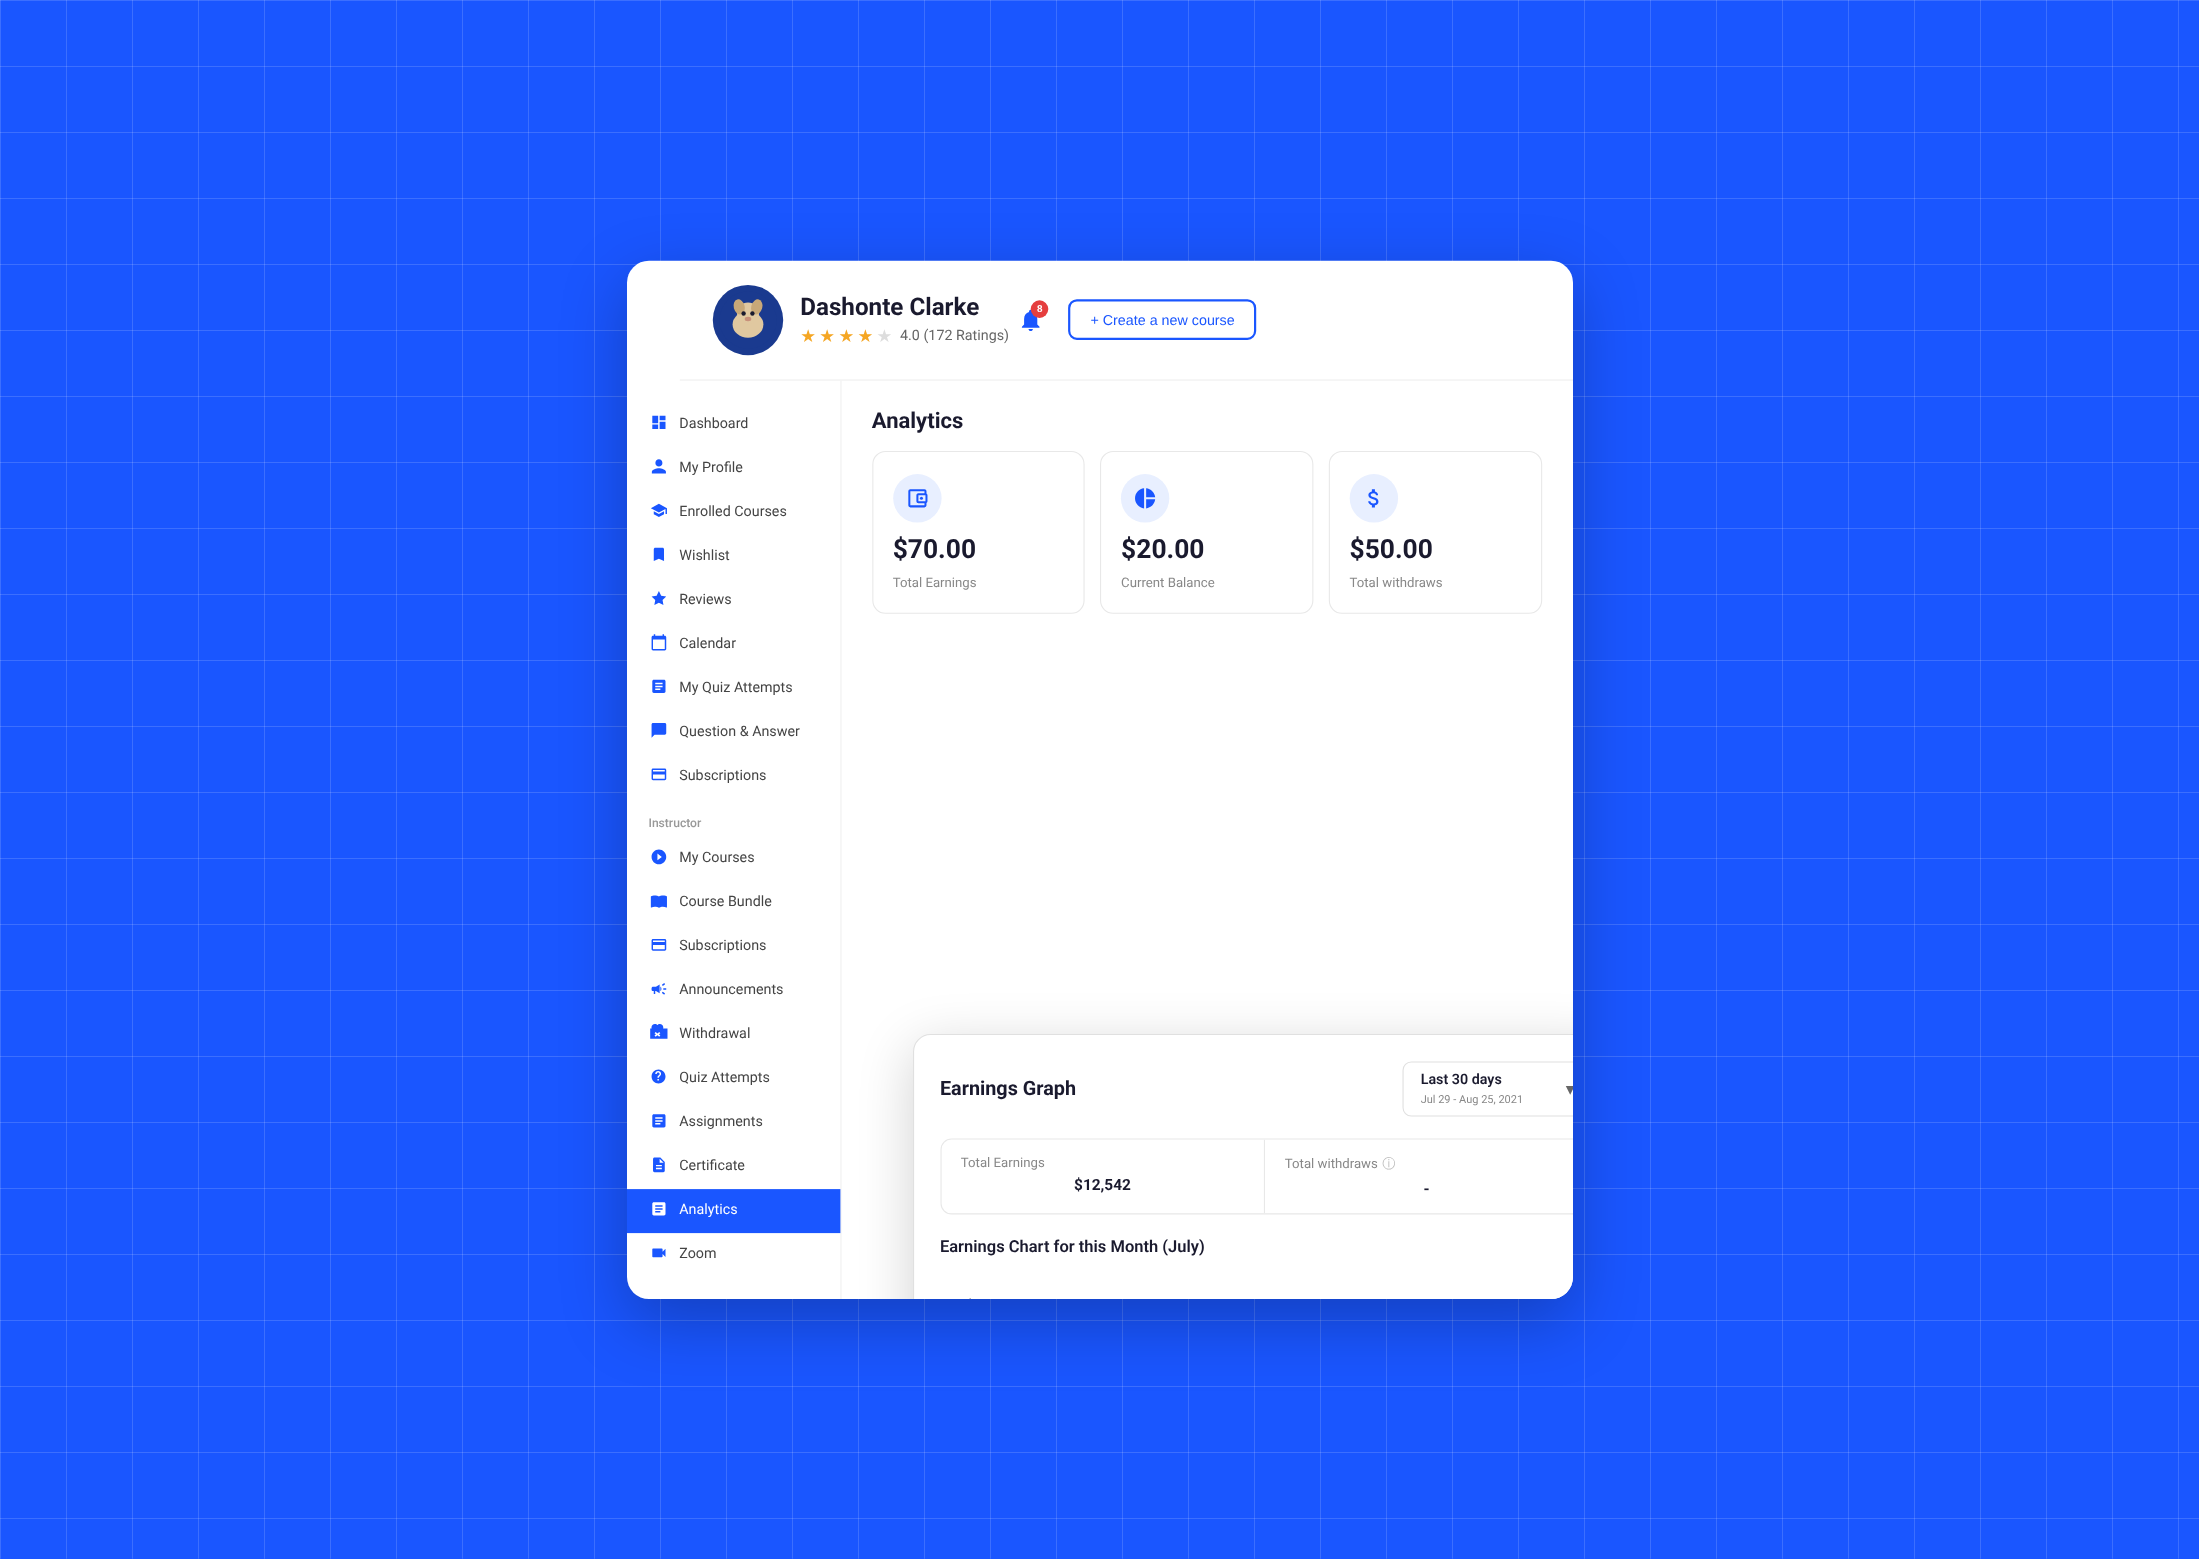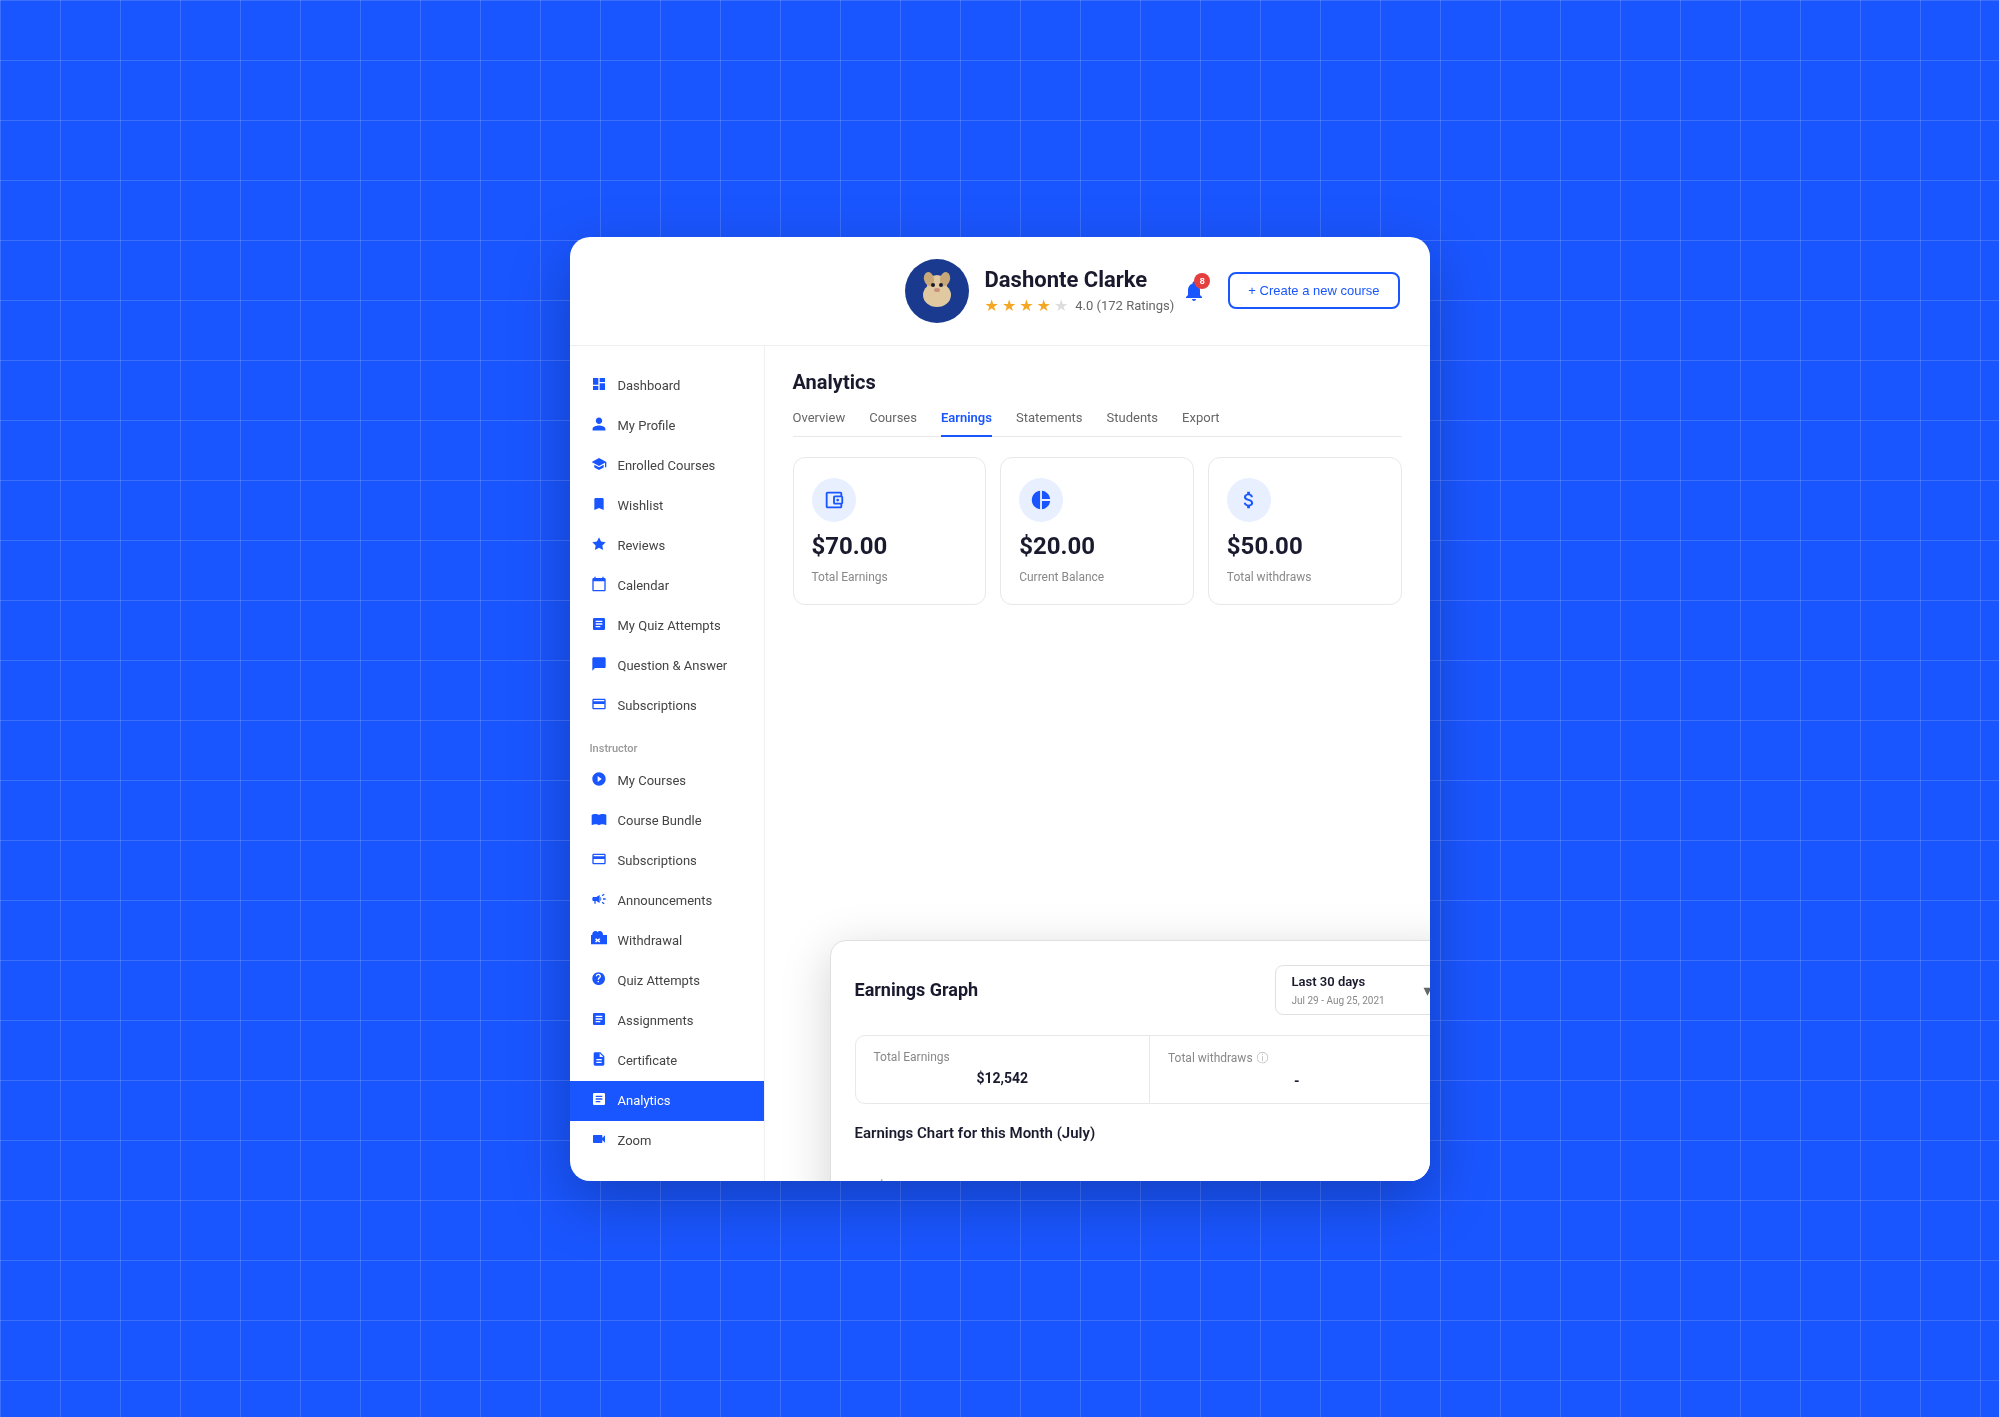--- a/index.html
+++ b/index.html
@@ -25,22 +25,23 @@
       box-shadow: 0 20px 60px rgba(0,0,0,0.25);
       overflow: hidden;
       position: relative;
     }
 
     
     .header {
       padding: 22px 30px;
       display: flex;
       align-items: center;
-      justify-content: flex-end;
+      justify-content: flex-start;
       border-bottom: 1px solid #eee;
+      margin-left: 48px;
     }
     .header-left {
       display: flex;
       align-items: center;
       gap: 16px;
     }
     .avatar {
       width: 64px;
       height: 64px;
       border-radius: 50%;
@@ -518,28 +519,20 @@
               <path d="M17 10.5V7c0-.55-.45-1-1-1H4c-.55 0-1 .45-1 1v10c0 .55.45 1 1 1h12c.55 0 1-.45 1-1v-3.5l4 4v-11l-4 4z"></path>
             </svg>
         </span>
         <span>Zoom</span>
       </div>
     </div>
 
     <div class="main-content">
       <div class="section-title">Analytics</div>
 
-      <div class="tabs">
-        <div class="tab">Overview</div>
-        <div class="tab">Courses</div>
-        <div class="tab active">Earnings</div>
-        <div class="tab">Statements</div>
-        <div class="tab">Students</div>
-        <div class="tab">Export</div>
-      </div>
 
       <div class="stats-row">
         <div class="stat-card">
           <div class="stat-icon-circle">
             <svg width="22" height="22" viewBox="0 0 24 24" fill="#1a56ff">
                 <path d="M21 7.28V5c0-1.1-.9-2-2-2H5c-1.11 0-2 .9-2 2v14c0 1.1.89 2 2 2h14c1.1 0 2-.9 2-2v-2.28A2 2 0 0 0 22 15v-6a2 2 0 0 0-1-1.72zM20 15h-7V9h7v6zM5 19V5h14v2h-6c-1.1 0-2 .9-2 2v6c0 1.1.9 2 2 2h6v2H5z"></path>
                 <circle cx="16" cy="12" r="1.5" fill="#1a56ff"></circle>
               </svg>
           </div>
           <div class="stat-amount">$70.00</div>

